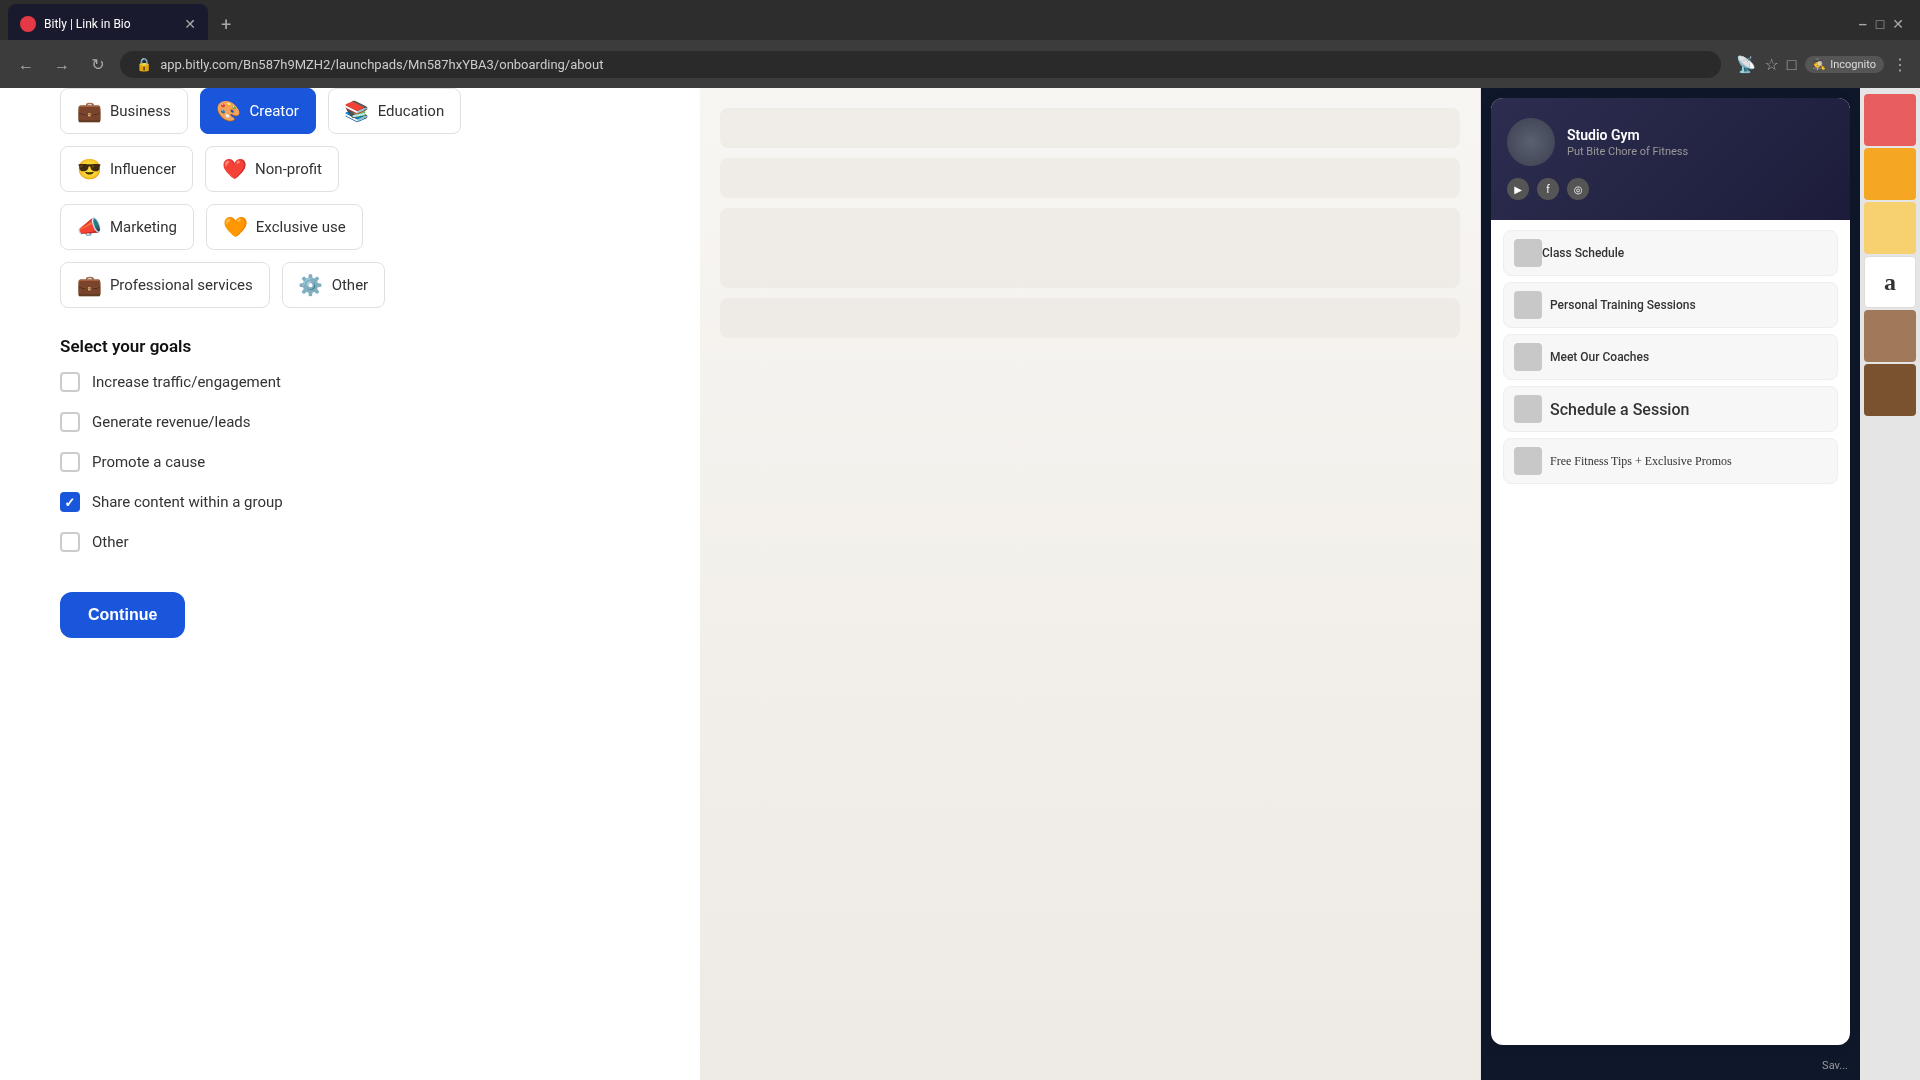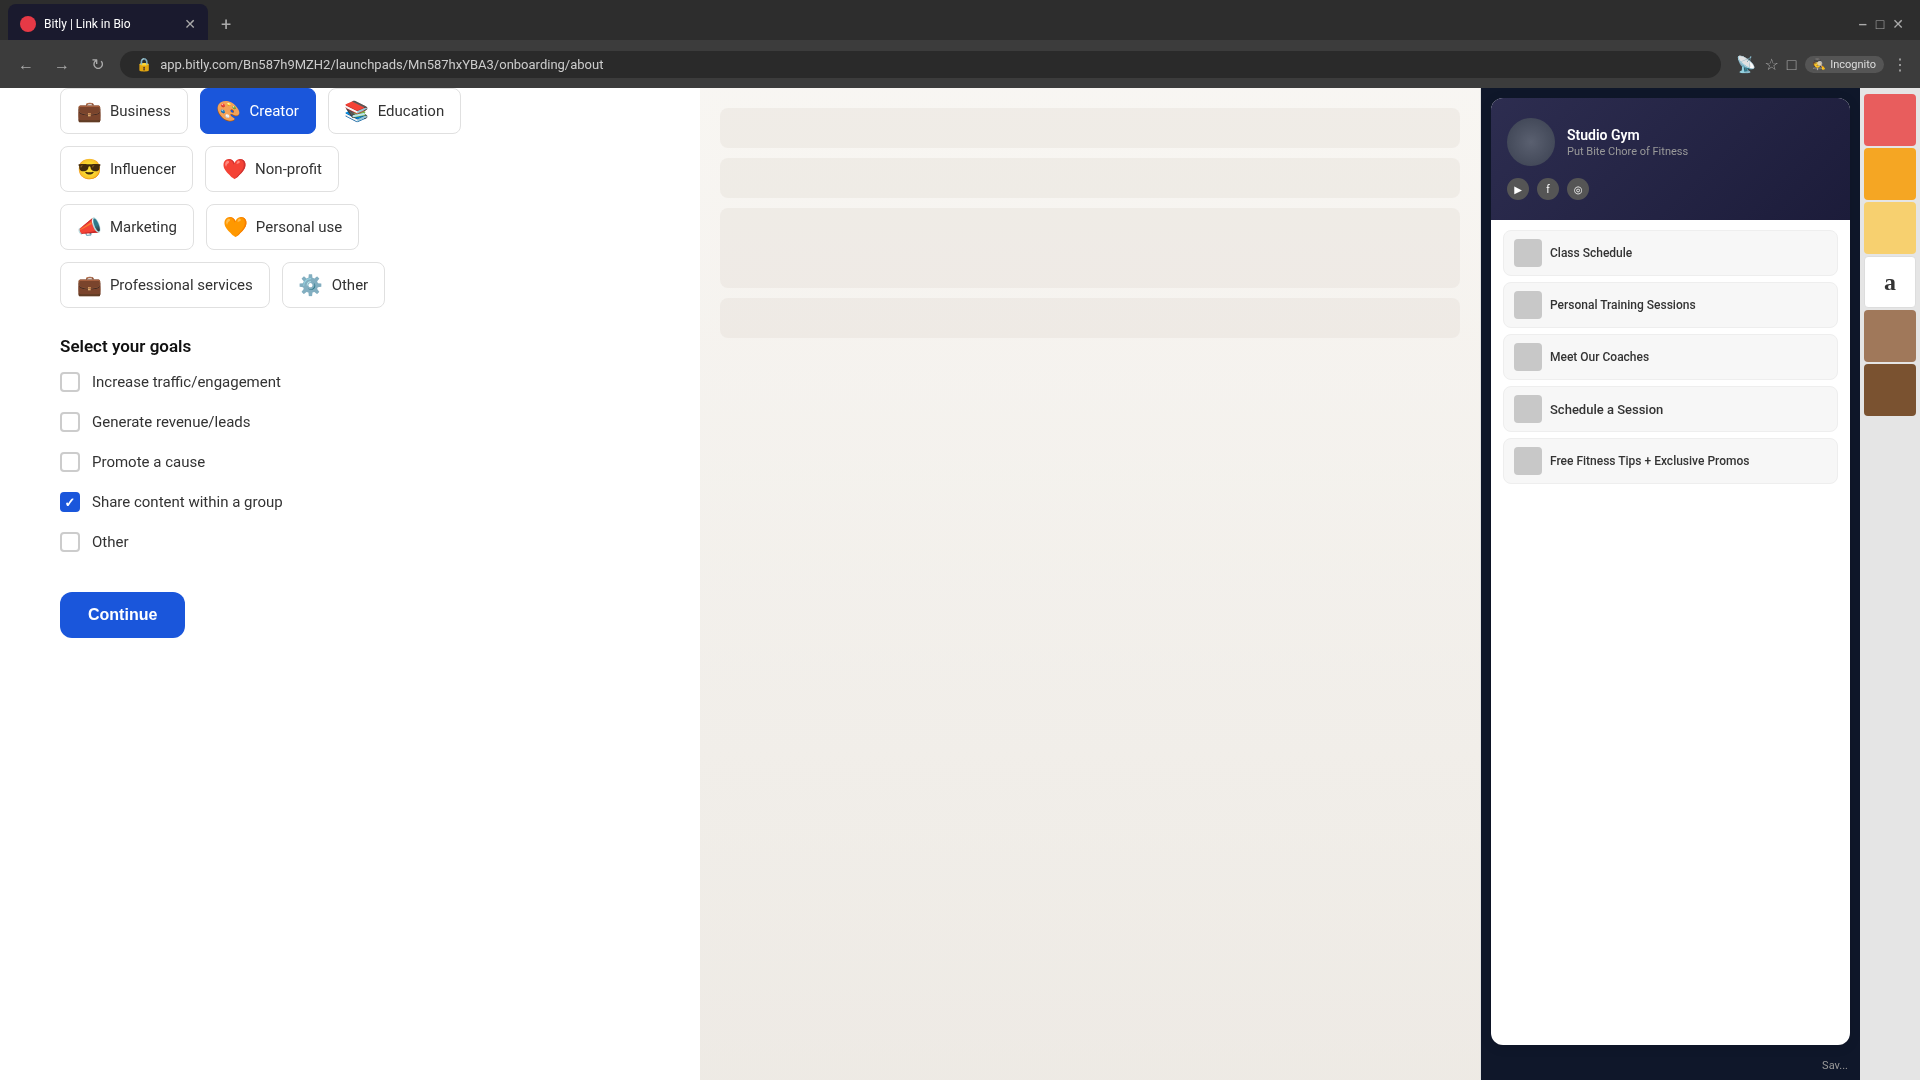--- a/index.html
+++ b/index.html
@@ -340,21 +340,21 @@
     </div>
 
     
     <div class="category-row">
       <div class="category-pill">
         <span class="emoji">📣</span>
         <span>Marketing</span>
       </div>
       <div class="category-pill">
         <span class="emoji">🧡</span>
-        <span>Personal use</span>
+        <span>Exclusive use</span>
       </div>
     </div>
 
     
     <div class="category-row">
       <div class="category-pill">
         <span class="emoji">💼</span>
         <span>Professional services</span>
       </div>
       <div class="category-pill">
@@ -424,37 +424,37 @@
           </div>
         </div>
         <div style="display:flex;gap:8px;">
           <div style="width:22px;height:22px;border-radius:50%;background:#555;display:flex;align-items:center;justify-content:center;font-size:10px;color:#fff;">▶</div>
           <div style="width:22px;height:22px;border-radius:50%;background:#555;display:flex;align-items:center;justify-content:center;font-size:10px;color:#fff;">f</div>
           <div style="width:22px;height:22px;border-radius:50%;background:#555;display:flex;align-items:center;justify-content:center;font-size:10px;color:#fff;">◎</div>
         </div>
       </div>
 
       <div style="padding:10px 12px; display:flex; flex-direction:column; gap:6px; overflow-y:auto;">
-        <div style="display:flex;align-items:center;gap:8px;background:#f7f7f7;border-radius:8px;padding:8px 10px;border:1px solid #eee;">
+        <div style="display:flex;align-items:center;background:#f7f7f7;border-radius:8px;padding:8px 10px;border:1px solid #eee;">
           <div style="width:28px;height:28px;border-radius:4px;background:#c8c8c8;flex-shrink:0;"></div>
           <span style="font-size:12px;color:#333;font-weight:500;">Class Schedule</span>
         </div>
         <div style="display:flex;align-items:center;gap:8px;background:#f7f7f7;border-radius:8px;padding:8px 10px;border:1px solid #eee;">
           <div style="width:28px;height:28px;border-radius:4px;background:#c8c8c8;flex-shrink:0;"></div>
           <span style="font-size:12px;color:#333;font-weight:500;">Personal Training Sessions</span>
         </div>
         <div style="display:flex;align-items:center;gap:8px;background:#f7f7f7;border-radius:8px;padding:8px 10px;border:1px solid #eee;">
           <div style="width:28px;height:28px;border-radius:4px;background:#c8c8c8;flex-shrink:0;"></div>
           <span style="font-size:12px;color:#333;font-weight:500;">Meet Our Coaches</span>
         </div>
         <div style="display:flex;align-items:center;gap:8px;background:#f7f7f7;border-radius:8px;padding:8px 10px;border:1px solid #eee;">
           <div style="width:28px;height:28px;border-radius:4px;background:#c8c8c8;flex-shrink:0;"></div>
-          <span style="font-size:13px;color:#333;font-weight:500;">Schedule a Session</span>
-        </div>
-        <div style="display:flex;align-items:center;gap:8px;background:#f7f7f7;border-radius:8px;padding:8px 10px;border:1px solid #eee;">
+          <span style="font-size:16px;color:#333;font-weight:500;">Schedule a Session</span>
+        </div>
+        <div style="display:flex;align-items:center;gap:8px;background:#f7f7f7;border-radius:8px;padding:8px 10px;border:1px solid #eee;font-family:Liberation Serif, serif;">
           <div style="width:28px;height:28px;border-radius:4px;background:#c8c8c8;flex-shrink:0;"></div>
           <span style="font-size:12px;color:#333;font-weight:500;">Free Fitness Tips + Exclusive Promos</span>
         </div>
       </div>
     </div>
 
     <div style="text-align:right;padding:4px 12px 8px;font-size:11px;color:#999;">Sav...</div>
   </div>
 
   <div class="far-right-thumbs">

